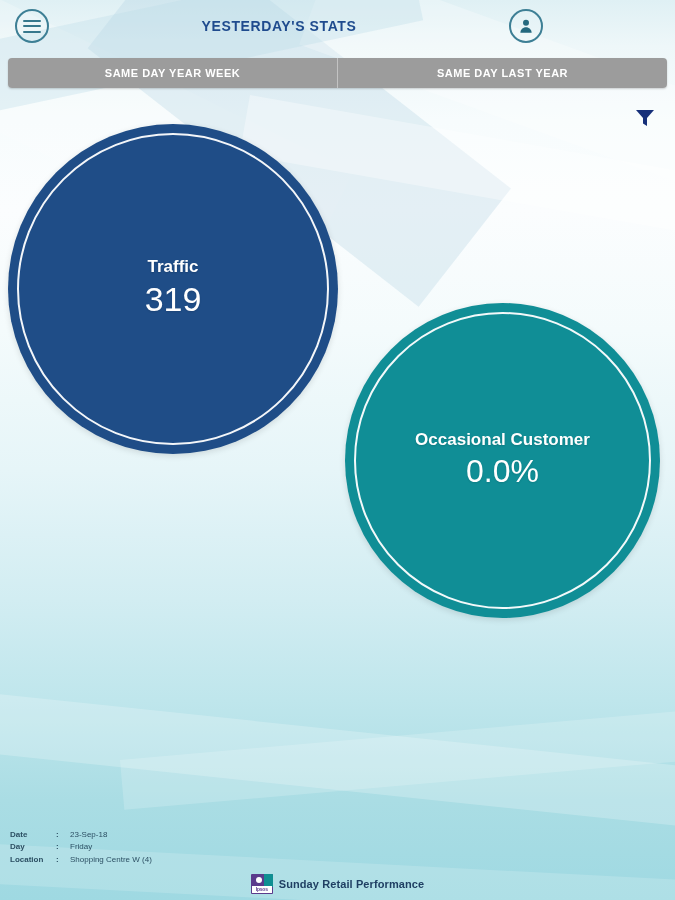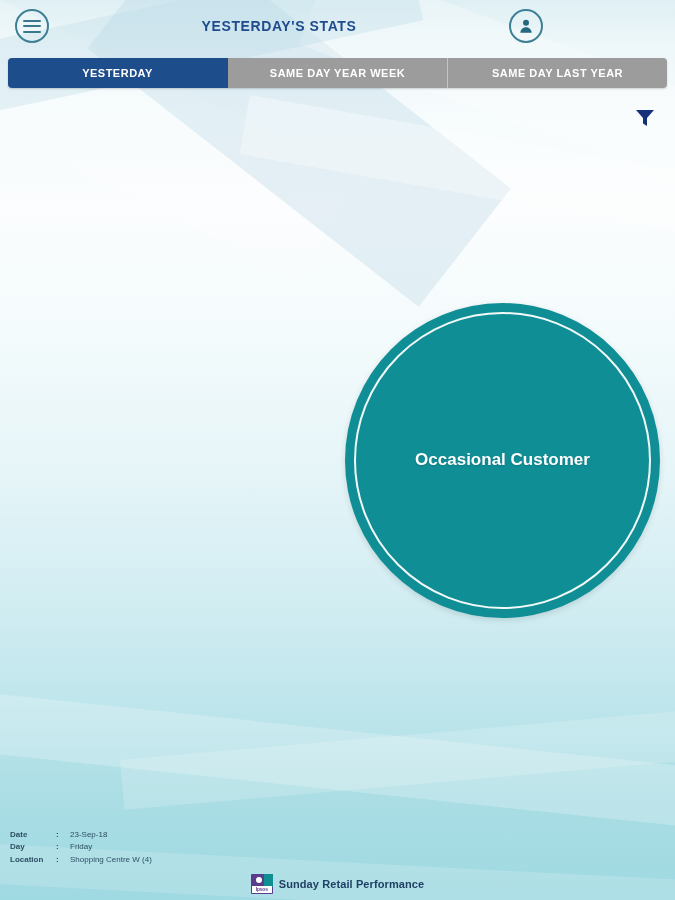--- a/index.html
+++ b/index.html
@@ -263,34 +263,38 @@
 
     <div class="icon-circle user-btn">
       <svg width="18" height="18" viewBox="0 0 24 24">
         <circle cx="12" cy="7.5" r="4" fill="#25697f"></circle>
         <path d="M4.5 21c0-4.4 3.4-7.5 7.5-7.5s7.5 3.1 7.5 7.5z" fill="#25697f"></path>
       </svg>
     </div>
   </div>
 
   <div class="tabbar">
-    <div class="tab active">YESTERDAY</div>
     <div class="tab">SAME DAY YEAR WEEK</div>
     <div class="tab">SAME DAY LAST YEAR</div>
   </div>
 
   <div class="filter-icon">
     <svg width="24" height="24" viewBox="0 0 24 24">
       <path d="M3 4h18l-7 8v8l-4-2.5V12z" fill="#16307a"></path>
     </svg>
   </div>
 
+  <div class="bubble" id="bubble-traffic">
+    <div class="b-label">Traffic</div>
+    <div class="b-value">319</div>
+  </div>
 
   <div class="bubble" id="bubble-occasional">
     <div class="b-label">Occasional Customer</div>
+    <div class="b-value">0.0%</div>
   </div>
 
 
   <div class="info">
     <div class="info-row">
       <span class="info-key">Date</span>
       <span class="info-colon">:</span>
       <span class="info-val">23-Sep-18</span>
     </div>
     <div class="info-row">

